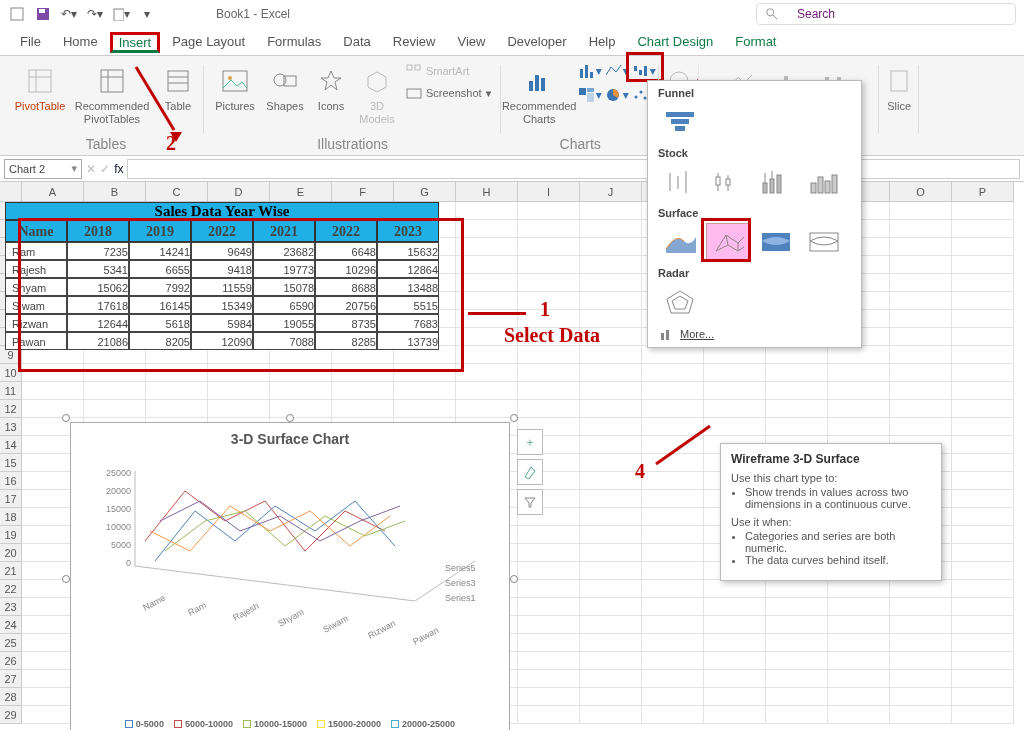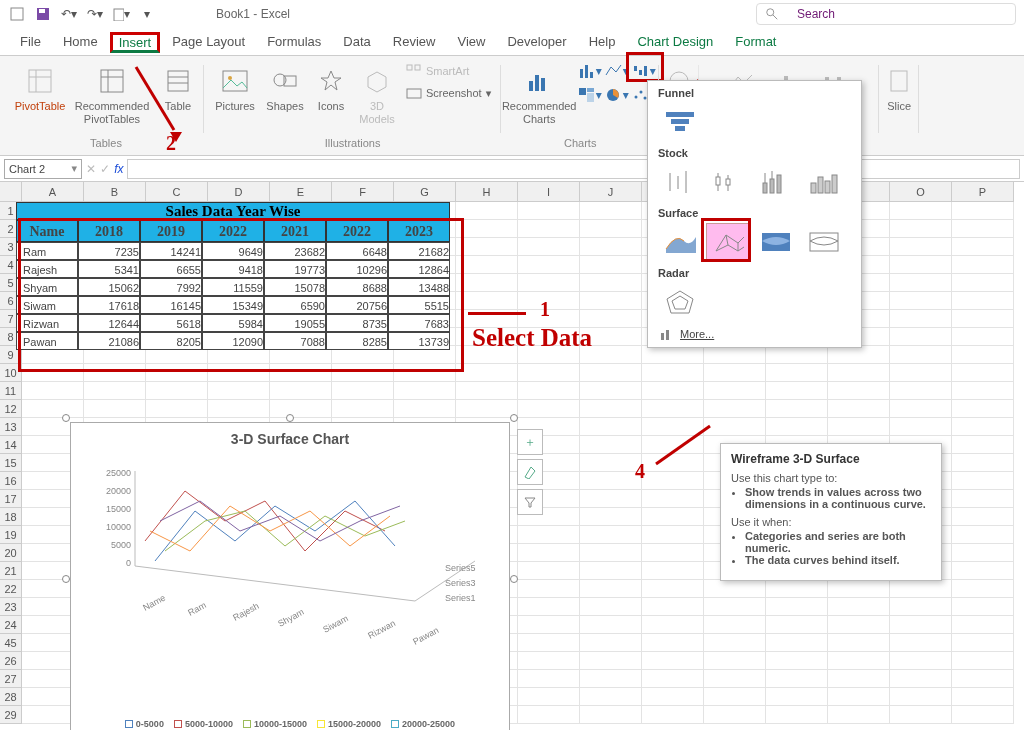--- a/index.html
+++ b/index.html
@@ -12,41 +12,41 @@
 .search-wrap svg{width:14px;height:14px;}
 .tabs{height:28px;display:flex;align-items:flex-end;padding:0 10px;gap:2px;border-bottom:1px solid #ccc;}
 .tab{padding:4px 10px 6px;color:#555;font-size:13px;cursor:pointer;}
 .tab.active{color:#0c7a43;border-bottom:3px solid #0c7a43;font-weight:400;}
 .tab.context{color:#0c7a43;}
 .insert-red{border:3px solid #c00;padding:0 6px;position:relative;top:-2px;}
 .ribbon{height:100px;background:#f5f5f5;border-bottom:1px solid #ccc;display:flex;padding:4px 8px;gap:0;}
 .group{display:flex;flex-direction:column;align-items:center;padding:0 6px;position:relative;}
 .group:after{content:"";position:absolute;right:0;top:5px;bottom:18px;width:1px;background:#ddd;}
 .group .grow{display:flex;gap:2px;align-items:flex-start;flex:1;}
-.group .glabel{font-size:11px;color:#888;padding:2px 0;}
+.group .glabel{font-size:14px;color:#888;padding:2px 0;}
 .btn-lg{display:flex;flex-direction:column;align-items:center;justify-content:flex-start;width:72px;height:74px;padding:4px 2px;color:#666;text-align:center;cursor:pointer;}
 .btn-lg .ico{height:34px;display:flex;align-items:center;justify-content:center;}
 .btn-lg .lbl{font-size:11px;line-height:1.15;margin-top:2px;}
 .btn-sm{display:flex;align-items:center;gap:4px;padding:2px 4px;color:#666;font-size:11px;cursor:pointer;height:22px;}
 .stackcol{display:flex;flex-direction:column;gap:0;}
 .mini-gallery{display:flex;flex-wrap:wrap;width:80px;gap:2px;}
 .mini-gallery .mg{width:25px;height:22px;display:flex;align-items:center;justify-content:center;color:#3a76b1;}
 .fbar{height:26px;display:flex;align-items:center;border-bottom:1px solid #ccc;padding:0 4px;gap:4px;}
 .namebox{width:78px;height:20px;border:1px solid #aaa;padding:0 4px;display:flex;align-items:center;font-size:11px;}
-.fx{font-style:italic;color:#1d4ed8;}
+.fx{color:#0f172a;}
 .fline{flex:1;height:20px;border:1px solid #ccc;}
 .sheet{position:relative;height:548px;overflow:hidden;}
 .colhdrs{display:flex;height:20px;}
 .rh{width:22px;background:#f0f0f0;border-right:1px solid #ccc;border-bottom:1px solid #ccc;}
 .ch{width:62px;background:#f0f0f0;border-right:1px solid #ccc;border-bottom:1px solid #ccc;text-align:center;font-size:11px;color:#555;line-height:20px;}
 .rowhdr{width:22px;height:18px;background:#f0f0f0;border-right:1px solid #ccc;border-bottom:1px solid #ccc;text-align:center;font-size:11px;color:#555;line-height:18px;}
 .gridbody{position:absolute;left:0;top:20px;}
 .gridrow{display:flex;height:18px;}
 .cell{width:62px;border-right:1px solid #e3e3e3;border-bottom:1px solid #e3e3e3;}
-.data-table-overlay{position:absolute;left:16px;top:20px;}
+.data-table-overlay{position:absolute;left:5px;top:20px;}
 .dt-title{width:434px;height:18px;background:#1fb1e6;font-family:"Georgia",serif;font-weight:bold;font-size:15px;text-align:center;color:#000;border:1px solid #333;}
 .dt-row{display:flex;}
 .dt-h{width:62px;height:22px;background:#1fb1e6;font-family:"Georgia",serif;font-weight:bold;font-size:14px;text-align:center;border:1px solid #333;line-height:22px;}
 .dt-c{width:62px;height:18px;border:1px solid #444;text-align:right;font-size:11px;line-height:18px;background:#fff;}
 .dt-name{text-align:left;padding-left:6px;}
 .sel-border{position:absolute;border:3px solid #c00000;}
 .annot{position:absolute;color:#c00000;font-weight:bold;font-family:Georgia,serif;}
 .arrow-line{position:absolute;background:#c00000;height:3px;}
 .chart-obj{position:absolute;left:70px;top:240px;width:440px;height:314px;background:#fff;border:1px solid #aaa;}
 .chart-handles{position:absolute;inset:-5px;pointer-events:none;}
@@ -58,21 +58,21 @@
 .legend span{display:flex;align-items:center;gap:3px;}
 .legend i{width:8px;height:8px;border:1px solid;}
 .chart-menu{position:absolute;left:647px;top:80px;width:215px;background:#fff;border:1px solid #bbb;box-shadow:2px 2px 6px rgba(0,0,0,.25);padding:6px 10px 6px;z-index:5;}
 .cm-sec{margin-bottom:6px;}
 .cm-lbl{font-size:11px;font-weight:600;color:#444;margin-bottom:4px;}
 .cm-row{display:flex;gap:4px;flex-wrap:wrap;}
 .cm-item{width:44px;height:38px;border:1px solid transparent;display:flex;align-items:center;justify-content:center;cursor:pointer;}
 .cm-more{display:flex;align-items:center;gap:6px;font-size:11px;color:#444;margin-top:2px;cursor:pointer;}
 .tooltip{position:absolute;left:720px;top:443px;width:222px;background:#fff;border:1px solid #bbb;box-shadow:2px 2px 6px rgba(0,0,0,.25);padding:8px 10px;font-size:11px;color:#555;z-index:6;}
 .tooltip .tt-title{font-weight:600;color:#333;margin-bottom:6px;font-size:12px;}
-.tooltip ul{margin:2px 0 6px 14px;font-weight:bold;}
+.tooltip ul{margin:2px 0 6px 14px;}
 .red-box{border:3px solid #c00000;position:absolute;}
 </style>
 </head>
 <body>
 
 <div class="titlebar">
   <div class="qat">
     <span class="qi">
         <svg width="14" height="14">
           <rect x="1" y="1" width="12" height="12" fill="none" stroke="#888"></rect>
@@ -788,21 +788,21 @@
         <div class="cell"></div>
         <div class="cell"></div>
         <div class="cell"></div>
         <div class="cell"></div>
         <div class="cell"></div>
         <div class="cell"></div>
         <div class="cell"></div>
         <div class="cell"></div>
       </div>
       <div class="gridrow">
-        <div class="rowhdr">45</div>
+        <div class="rowhdr">25</div>
         <div class="cell"></div>
         <div class="cell"></div>
         <div class="cell"></div>
         <div class="cell"></div>
         <div class="cell"></div>
         <div class="cell"></div>
         <div class="cell"></div>
         <div class="cell"></div>
         <div class="cell"></div>
         <div class="cell"></div>
@@ -903,21 +903,21 @@
         <div class="dt-h">2023</div>
       </div>
     <div id="datarows">
         <div class="dt-row">
           <div class="dt-c dt-name">Ram</div>
           <div class="dt-c">7235</div>
           <div class="dt-c">14241</div>
           <div class="dt-c">9649</div>
           <div class="dt-c">23682</div>
           <div class="dt-c">6648</div>
-          <div class="dt-c">21682</div>
+          <div class="dt-c">15632</div>
         </div>
         <div class="dt-row">
           <div class="dt-c dt-name">Rajesh</div>
           <div class="dt-c">5341</div>
           <div class="dt-c">6655</div>
           <div class="dt-c">9418</div>
           <div class="dt-c">19773</div>
           <div class="dt-c">10296</div>
           <div class="dt-c">12864</div>
         </div>
@@ -957,21 +957,21 @@
           <div class="dt-c">8285</div>
           <div class="dt-c">13739</div>
         </div>
       </div>
   </div>
 
   <div class="sel-border" style="left:18px;top:36px;width:446px;height:154px;"></div>
 
   <div class="arrow-line" style="left:468px;top:130px;width:58px"></div>
   <div class="annot" style="left:540px;top:116px;font-size:20px">1</div>
-  <div class="annot" style="left:472px;top:142px;font-size:25px">Select Data</div>
+  <div class="annot" style="left:504px;top:142px;font-size:20px">Select Data</div>
 
   <div class="chart-obj">
     <div class="chart-title">3-D Surface Chart</div>
     <svg width="430" height="200" viewBox="0 0 430 200" style="display:block;margin:0 auto">
       <g transform="translate(60,10)">
         <g font-size="9" fill="#888" text-anchor="end">
           <text x="-4" y="15">25000</text>
           <text x="-4" y="33">20000</text>
           <text x="-4" y="51">15000</text>
           <text x="-4" y="69">10000</text>

